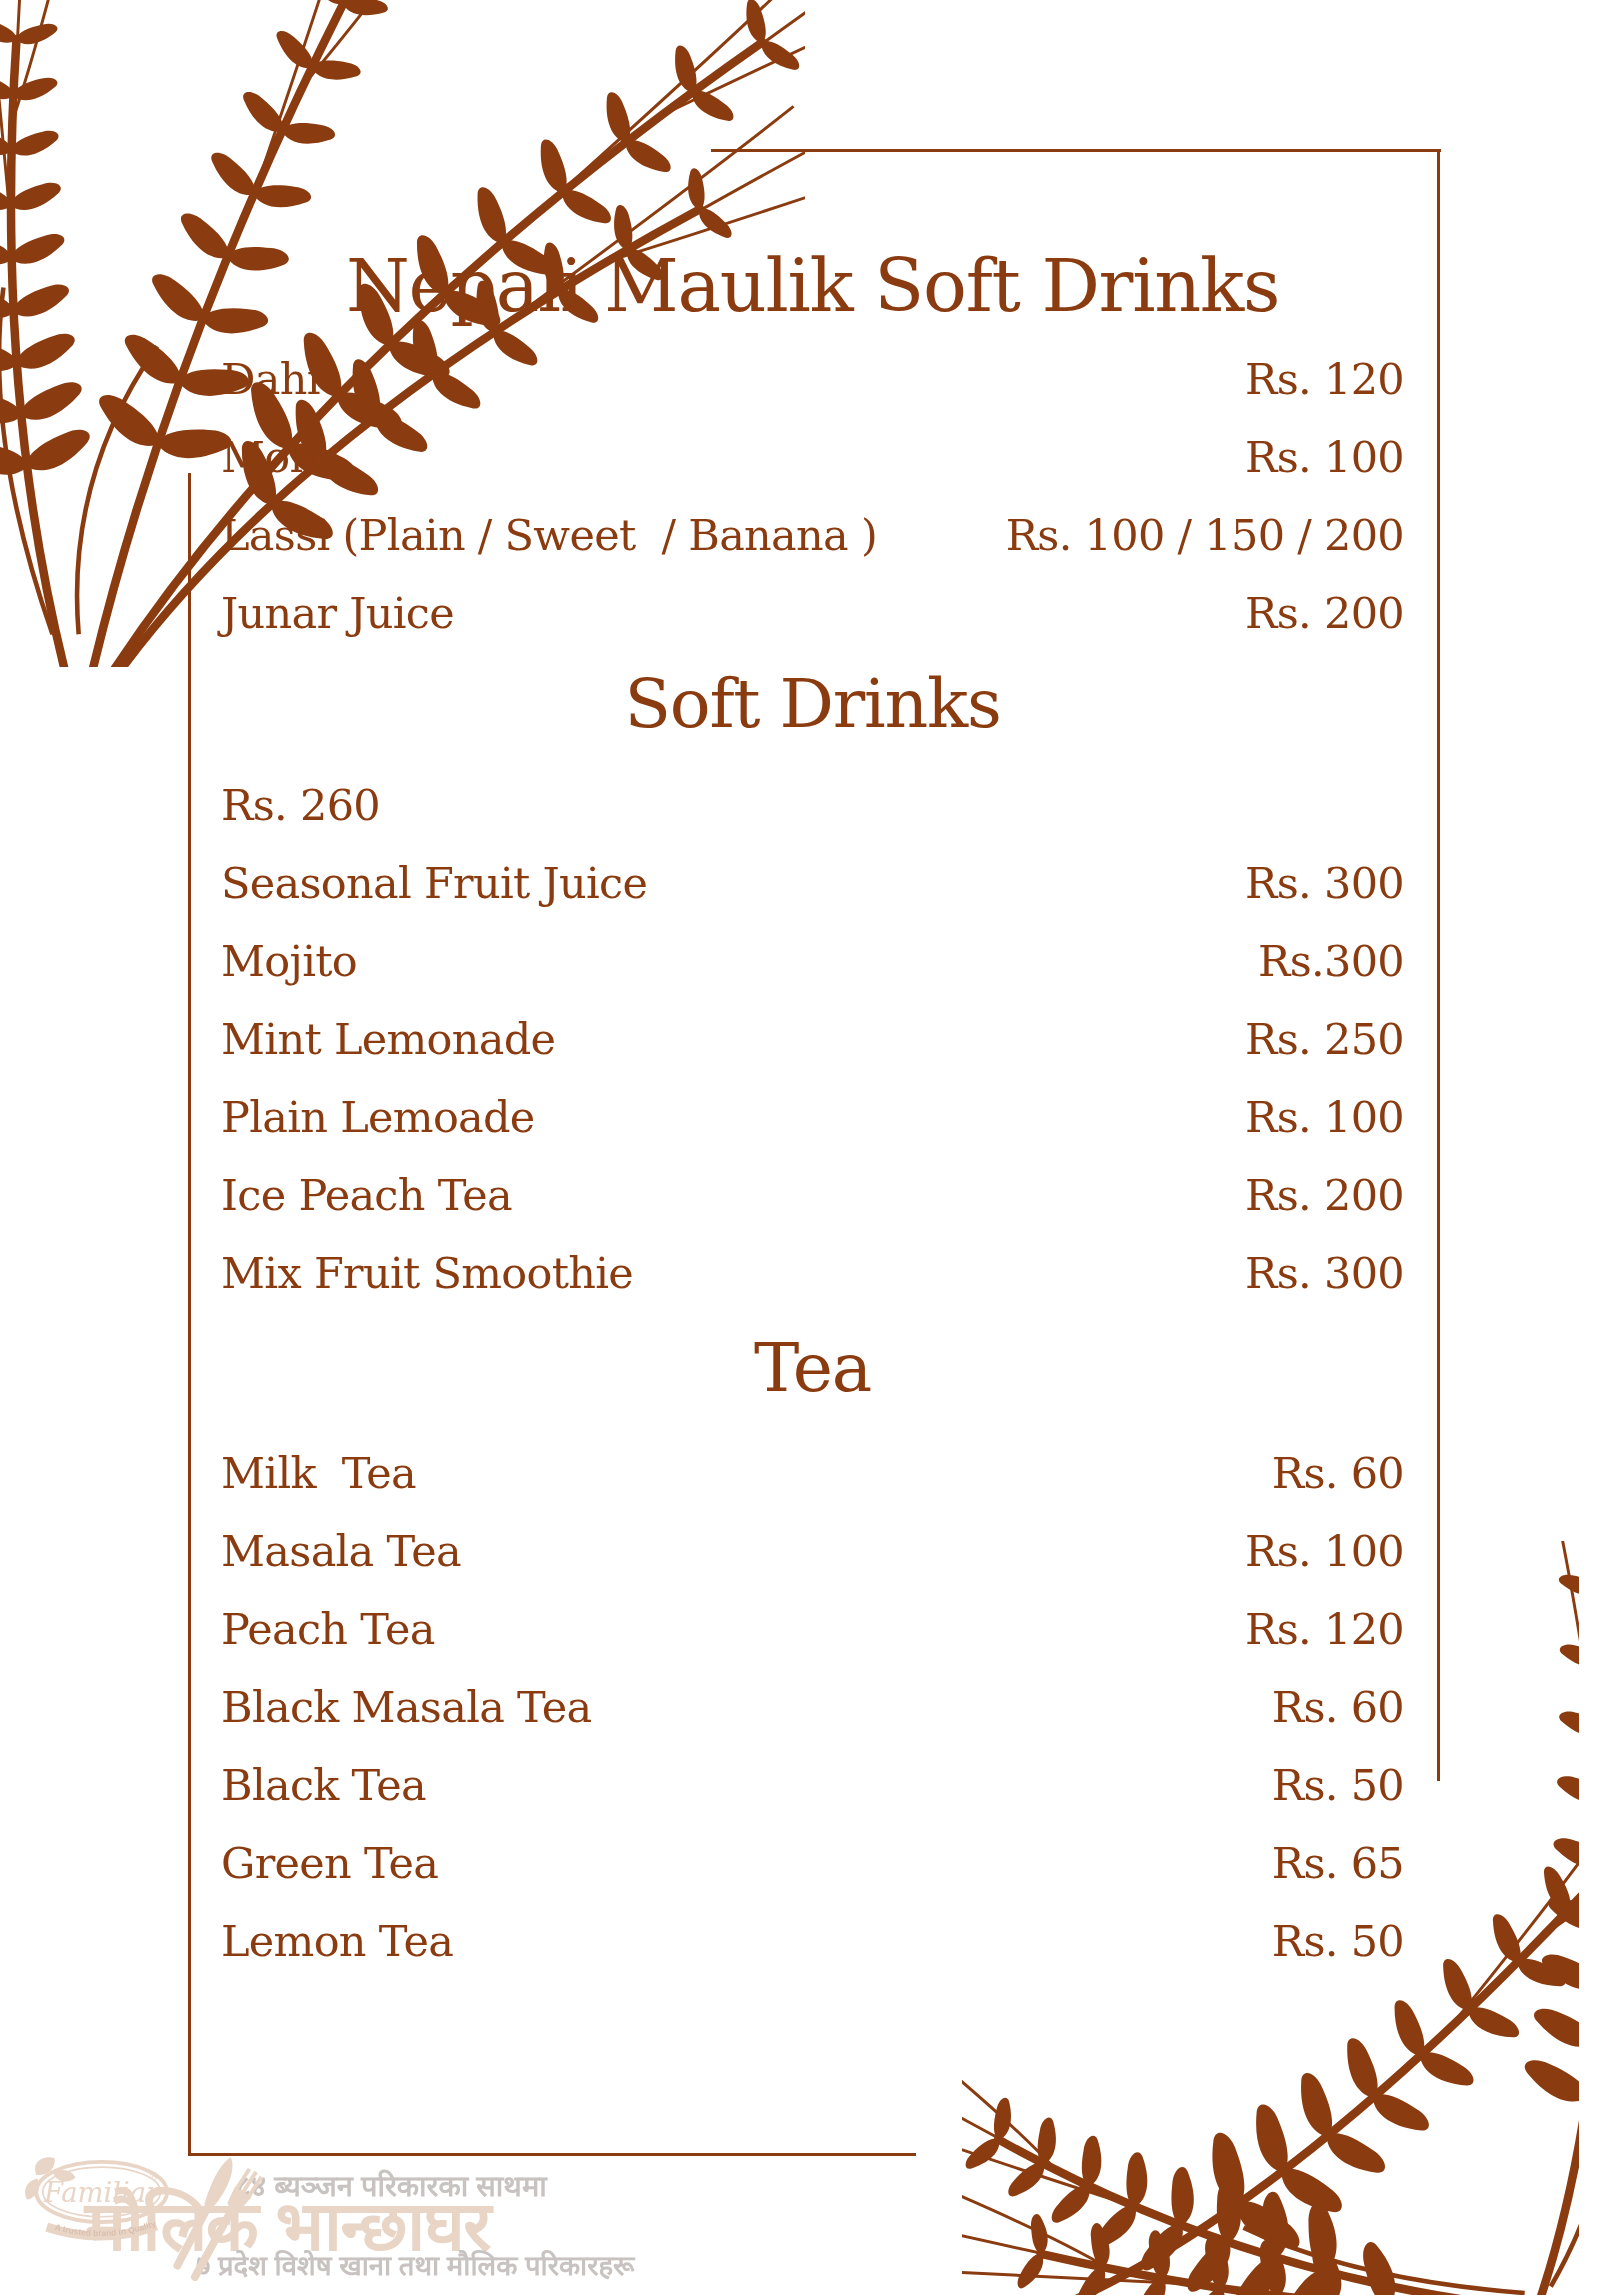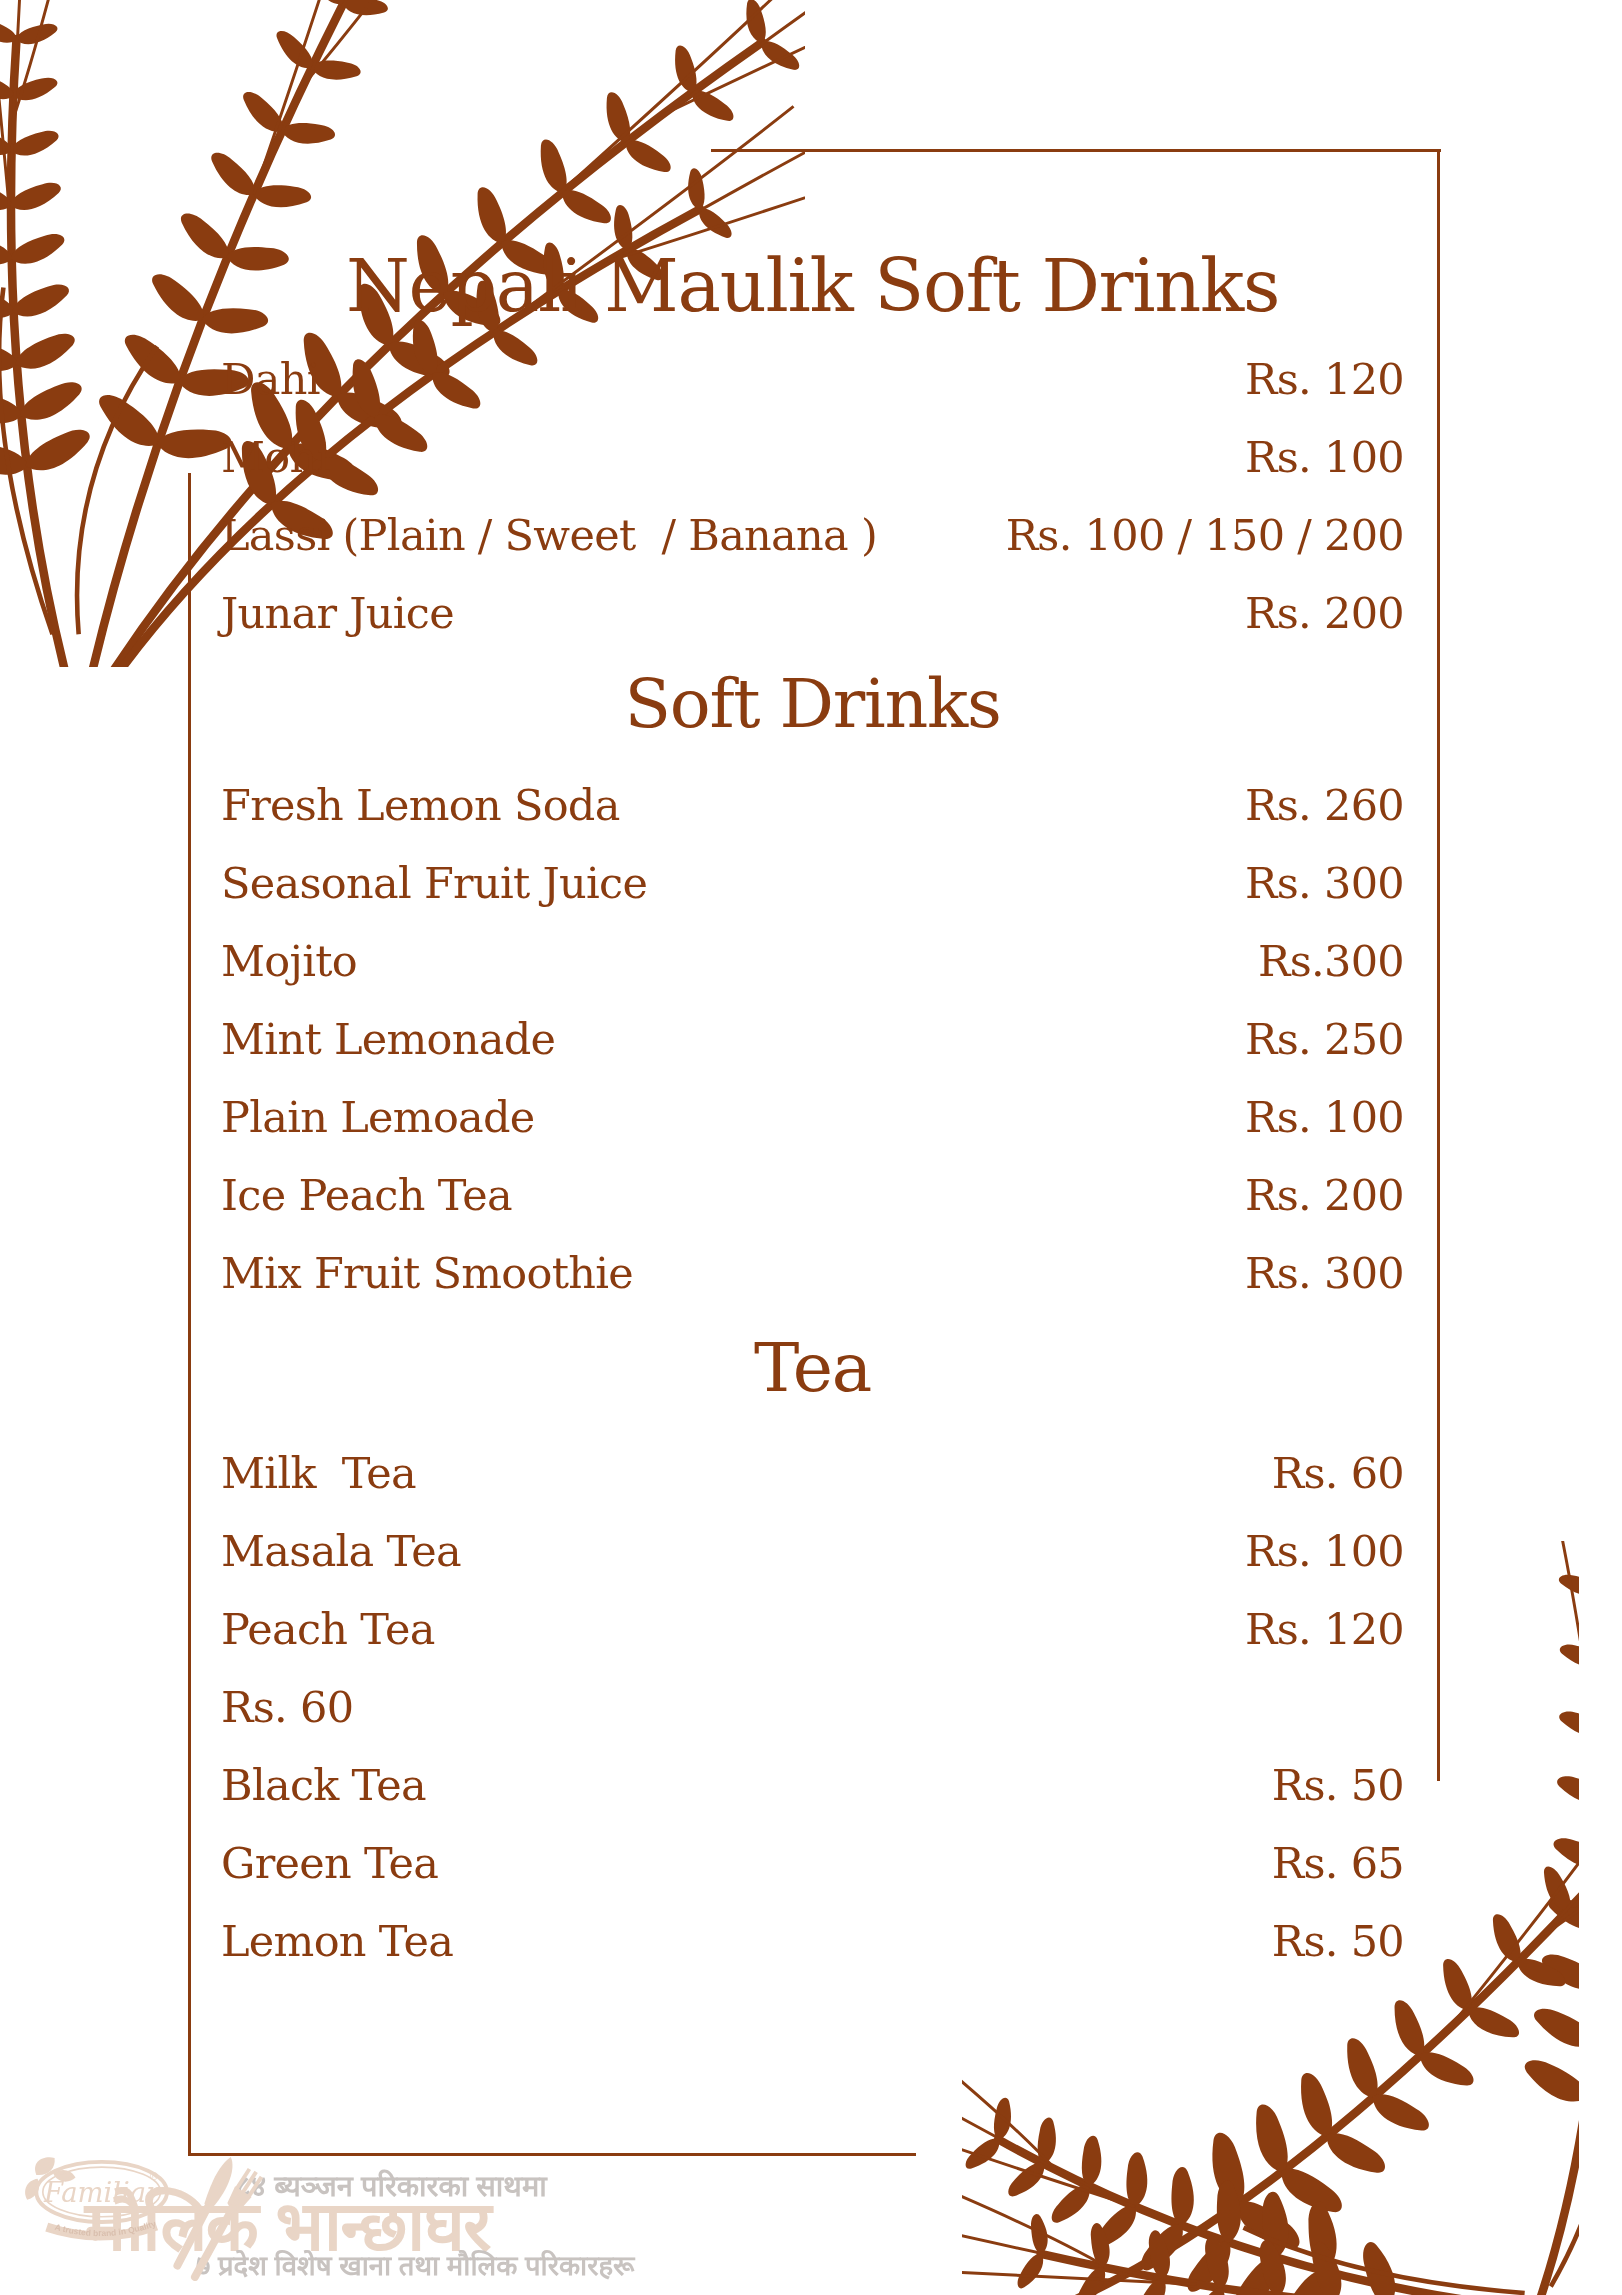--- a/index.html
+++ b/index.html
@@ -261,21 +261,20 @@
       <div class="row">
         <span class="nm">Lassi (Plain / Sweet  / Banana )</span>
         <span class="pr">Rs. 100 / 150 / 200</span>
       </div>
       <div class="row">
         <span class="nm">Junar Juice</span>
         <span class="pr">Rs. 200</span>
       </div>
       <div class="sec-head sec-head-1">Soft Drinks</div>
       <div class="row">
-        <span class="nm">Fresh Lemon Soda</span>
         <span class="pr">Rs. 260</span>
       </div>
       <div class="row">
         <span class="nm">Seasonal Fruit Juice</span>
         <span class="pr">Rs. 300</span>
       </div>
       <div class="row">
         <span class="nm">Mojito</span>
         <span class="pr">Rs.300</span>
       </div>
@@ -302,20 +301,21 @@
       </div>
       <div class="row">
         <span class="nm">Masala Tea</span>
         <span class="pr">Rs. 100</span>
       </div>
       <div class="row">
         <span class="nm">Peach Tea</span>
         <span class="pr">Rs. 120</span>
       </div>
       <div class="row">
+        <span class="nm">Black Masala Tea</span>
         <span class="pr">Rs. 60</span>
       </div>
       <div class="row">
         <span class="nm">Black Tea</span>
         <span class="pr">Rs. 50</span>
       </div>
       <div class="row">
         <span class="nm">Green Tea</span>
         <span class="pr">Rs. 65</span>
       </div>

